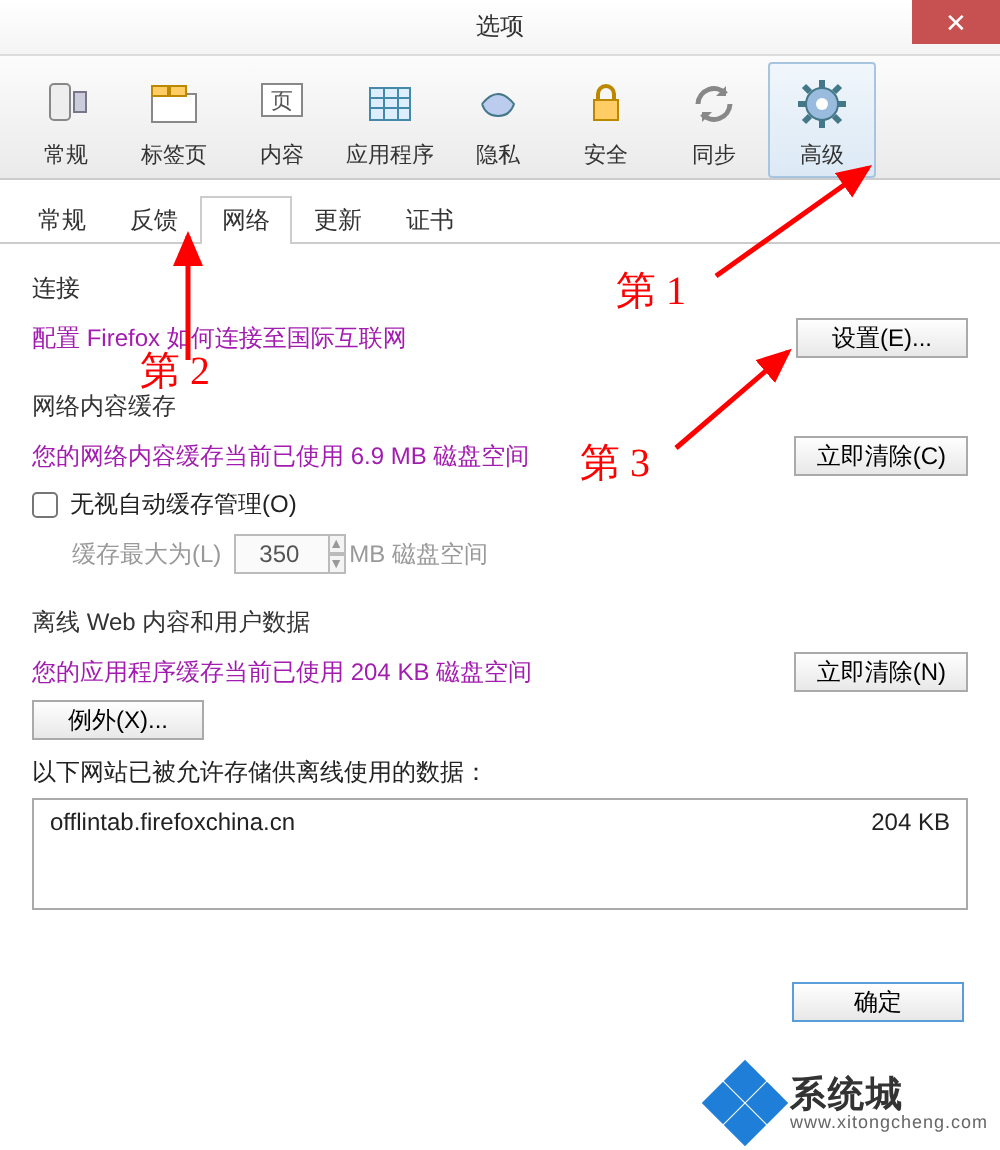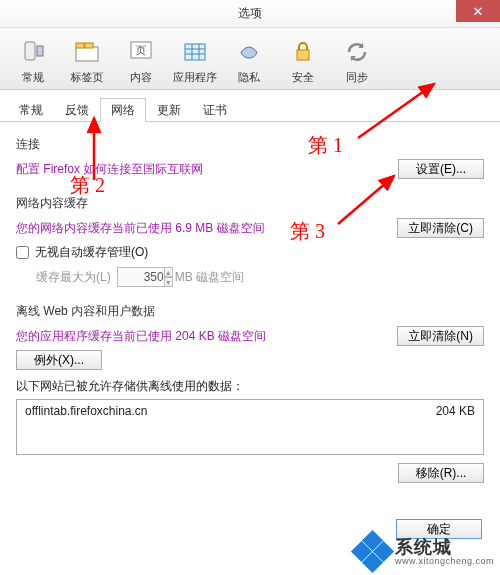--- a/index.html
+++ b/index.html
@@ -26,21 +26,21 @@
 .section-desc { font-size: 12px; color: #a21caf; }
 
 .btn { min-width: 86px; height: 20px; background: linear-gradient(#fefefe, #e8e8e8); border: 1px solid #aaa; font-size: 12px; display: inline-flex; align-items: center; justify-content: center; padding: 0 10px; }
 .btn.default { border: 1px solid #5b9dd9; }
 
 .cb { display: flex; align-items: center; gap: 6px; font-size: 12px; margin: 6px 0; }
 .cb input { width: 13px; height: 13px; }
 
 .cache-row { display: flex; align-items: center; gap: 6px; margin: 4px 0 4px 20px; font-size: 12px; color: #888; }
 .cache-row .spin { width: 52px; height: 20px; display: inline-flex; }
-.cache-row .spin input { width: 48px; border: 1px solid #bbb; text-align: right; padding: 0 0; font-size: 12px; }
+.cache-row .spin input { width: 48px; border: 1px solid #bbb; text-align: left; padding: 0 12px; font-size: 12px; }
 .cache-row .spin .arrows { width: 16px; display: flex; flex-direction: column; }
 .cache-row .spin .arrows span { flex: 1; border: 1px solid #bbb; border-left: none; font-size: 7px; display: flex; align-items: center; justify-content: center; background: #f4f4f4; }
 
 .listlabel { font-size: 12px; margin: 8px 0 4px 0; }
 .listbox { border: 1px solid #aaa; height: 56px; background: #fff; overflow: auto; }
 .listrow { display: flex; justify-content: space-between; padding: 4px 8px; font-size: 12px; gap: 20px; }
 
 .actions { display: flex; justify-content: flex-end; gap: 8px; padding: 10px 18px; margin-top: 4px; }
 
 .anno { position: absolute; pointer-events: none; }
@@ -124,20 +124,39 @@
     <span class="label">安全</span>
   </div>
   <div class="tool">
     <div class="icon">
         <svg width="28" height="28">
           <path d="M6 14 a8 8 0 0 1 14 -5 M22 14 a8 8 0 0 1 -14 5" fill="none" stroke="#888" stroke-width="2.5"></path>
           <path d="M20 5 l0 5 l-5 0 z M8 23 l0 -5 l5 0 z" fill="#888"></path>
         </svg>
       </div>
     <span class="label">同步</span>
+  </div>
+  <div class="tool active">
+    <div class="icon">
+        <svg width="28" height="28">
+          <circle cx="14" cy="14" r="8" fill="#9bd" stroke="#478"></circle>
+          <circle cx="14" cy="14" r="3" fill="#fff"></circle>
+          <g stroke="#478" stroke-width="3">
+            <line x1="14" y1="2" x2="14" y2="6"></line>
+            <line x1="14" y1="22" x2="14" y2="26"></line>
+            <line x1="2" y1="14" x2="6" y2="14"></line>
+            <line x1="22" y1="14" x2="26" y2="14"></line>
+            <line x1="5" y1="5" x2="8" y2="8"></line>
+            <line x1="20" y1="20" x2="23" y2="23"></line>
+            <line x1="5" y1="23" x2="8" y2="20"></line>
+            <line x1="20" y1="8" x2="23" y2="5"></line>
+          </g>
+        </svg>
+      </div>
+    <span class="label">高级</span>
   </div>
 </div>
 
 <div class="subtabs">
   <div class="subtab">常规</div>
   <div class="subtab">反馈</div>
   <div class="subtab active">网络</div>
   <div class="subtab">更新</div>
   <div class="subtab">证书</div>
 </div>
@@ -184,24 +203,20 @@
     <div class="section-row">
       <button class="btn">例外(X)...</button>
     </div>
     <div class="listlabel">以下网站已被允许存储供离线使用的数据：</div>
     <div class="listbox">
       <div class="listrow">
         <span>offlintab.firefoxchina.cn</span>
         <span>204 KB</span>
       </div>
     </div>
-    <div class="section-row" style="margin-top:8px;">
-      <span></span>
-      <button class="btn">移除(R)...</button>
-    </div>
   </div>
 
 </div>
 
 <div class="actions">
   <button class="btn default">确定</button>
 </div>
 
 <div class="anno anno-text" style="left:308px; top:132px;">第 1</div>
 <div class="anno anno-text" style="left:70px; top:172px;">第 2</div>

